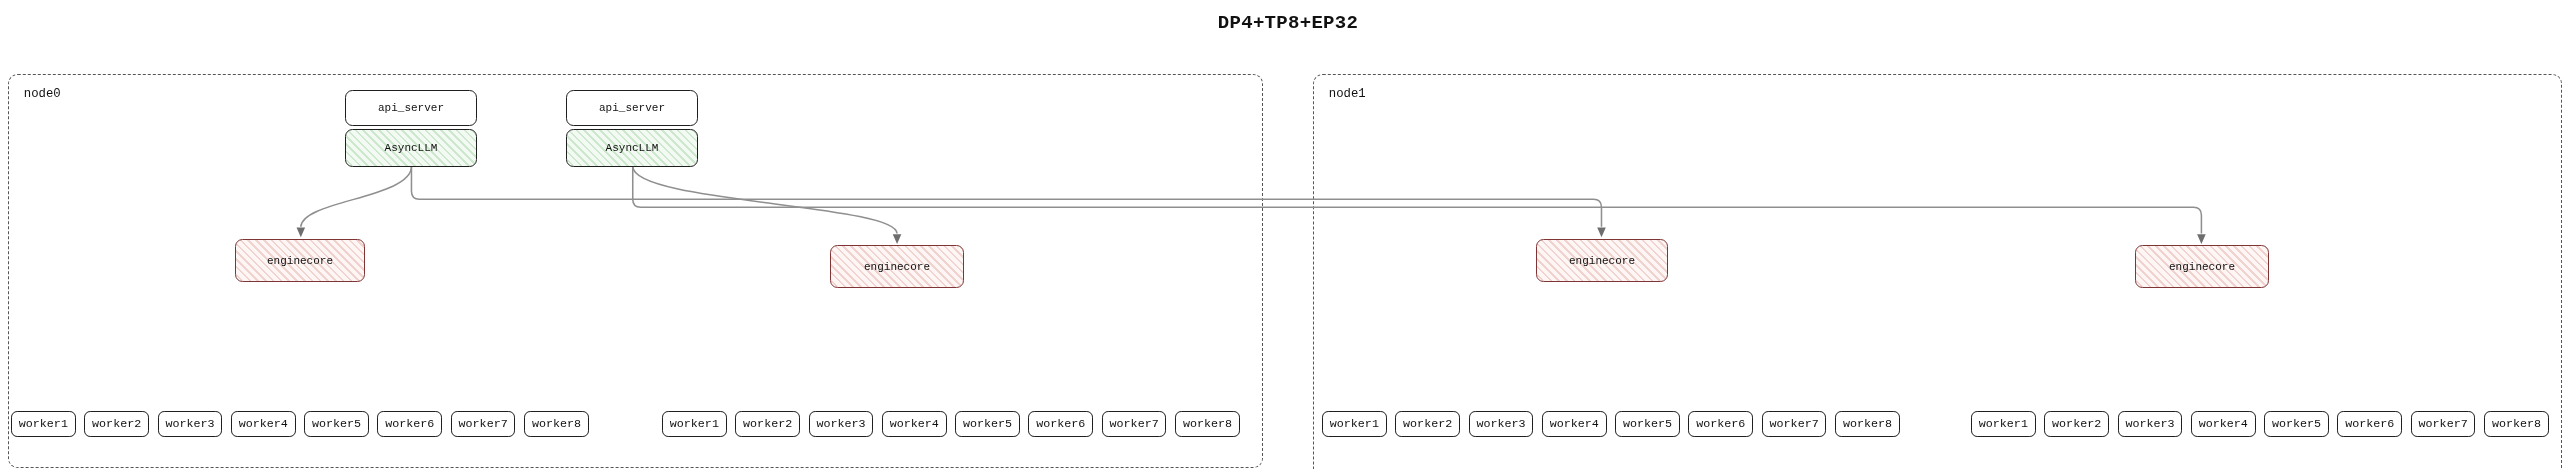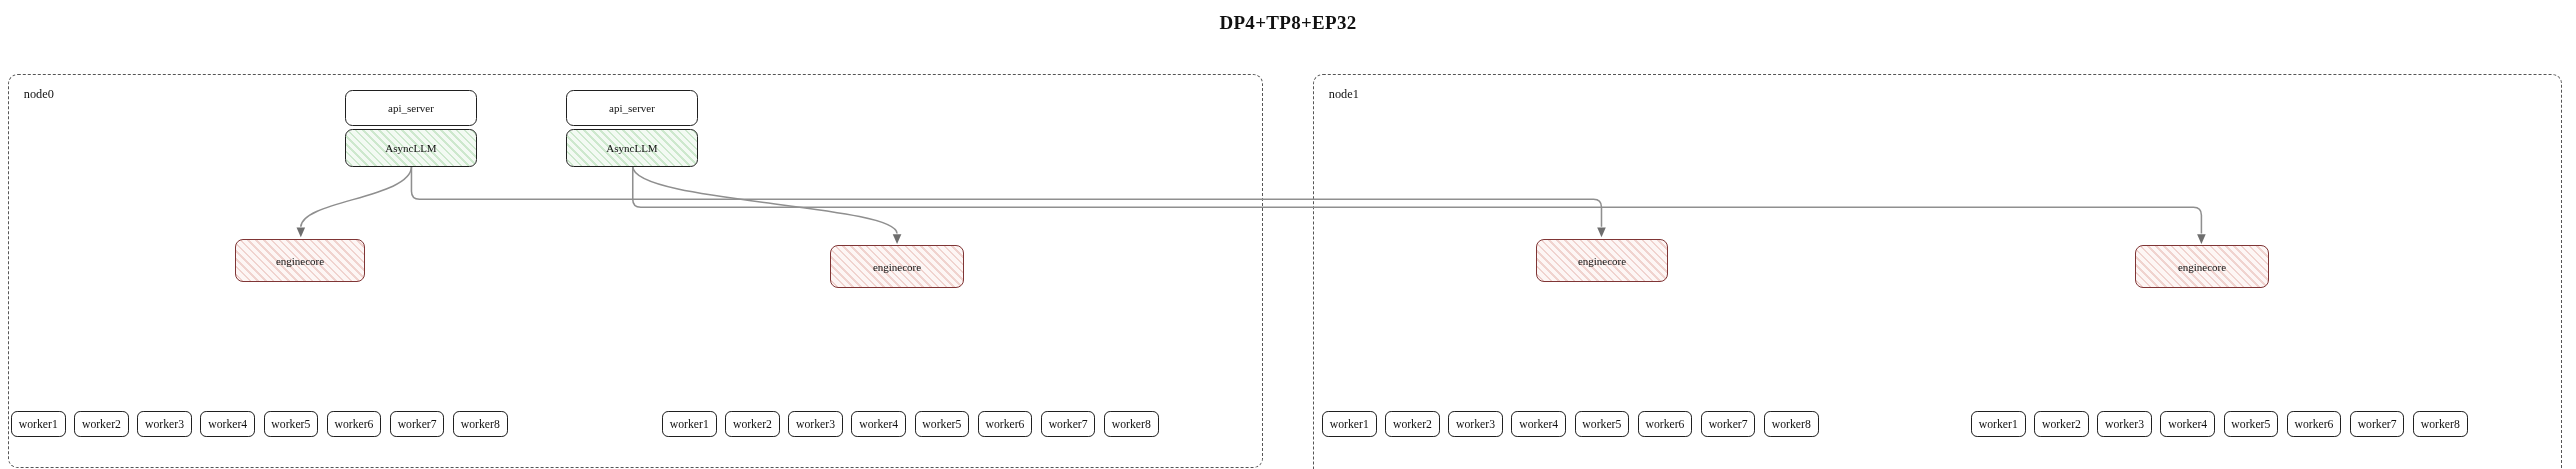--- a/index.html
+++ b/index.html
@@ -3,21 +3,21 @@
 <meta charset="utf-8">
 <style>
   * { box-sizing: border-box; margin: 0; padding: 0; }
   html, body { background: #ffffff; }
   .canvas {
     position: relative;
     width: 2576px;
     height: 469px;
     background: #ffffff;
     overflow: hidden;
-    font-family: Liberation Serif, serif;
+    font-family: Liberation Mono, monospace;
     color: #111111;
   }
   .title {
     position: absolute;
     top: 12.3px;
     left: 0;
     width: 100%;
     text-align: center;
     font-size: 19px;
     font-weight: 600;
@@ -60,21 +60,20 @@
     background: #ffffff;
     color: #111111;
   }
   .green-hatch {
     background: repeating-linear-gradient(45deg, #f3faf3 0 3.7px, #cde8cd 3.7px 5.5px);
     text-align: right;
   }
   .red-hatch {
     background: repeating-linear-gradient(45deg, #fdf6f5 0 3.7px, #f0d3cf 3.7px 5.5px);
     border-color: #7f3535;
-    border-radius: 8px;
   }
   .worker-row {
     position: absolute;
     display: flex;
     gap: 8.6px;
   }
   .worker {
     height: 26px;
     padding: 0 6.8px;
     display: flex;

